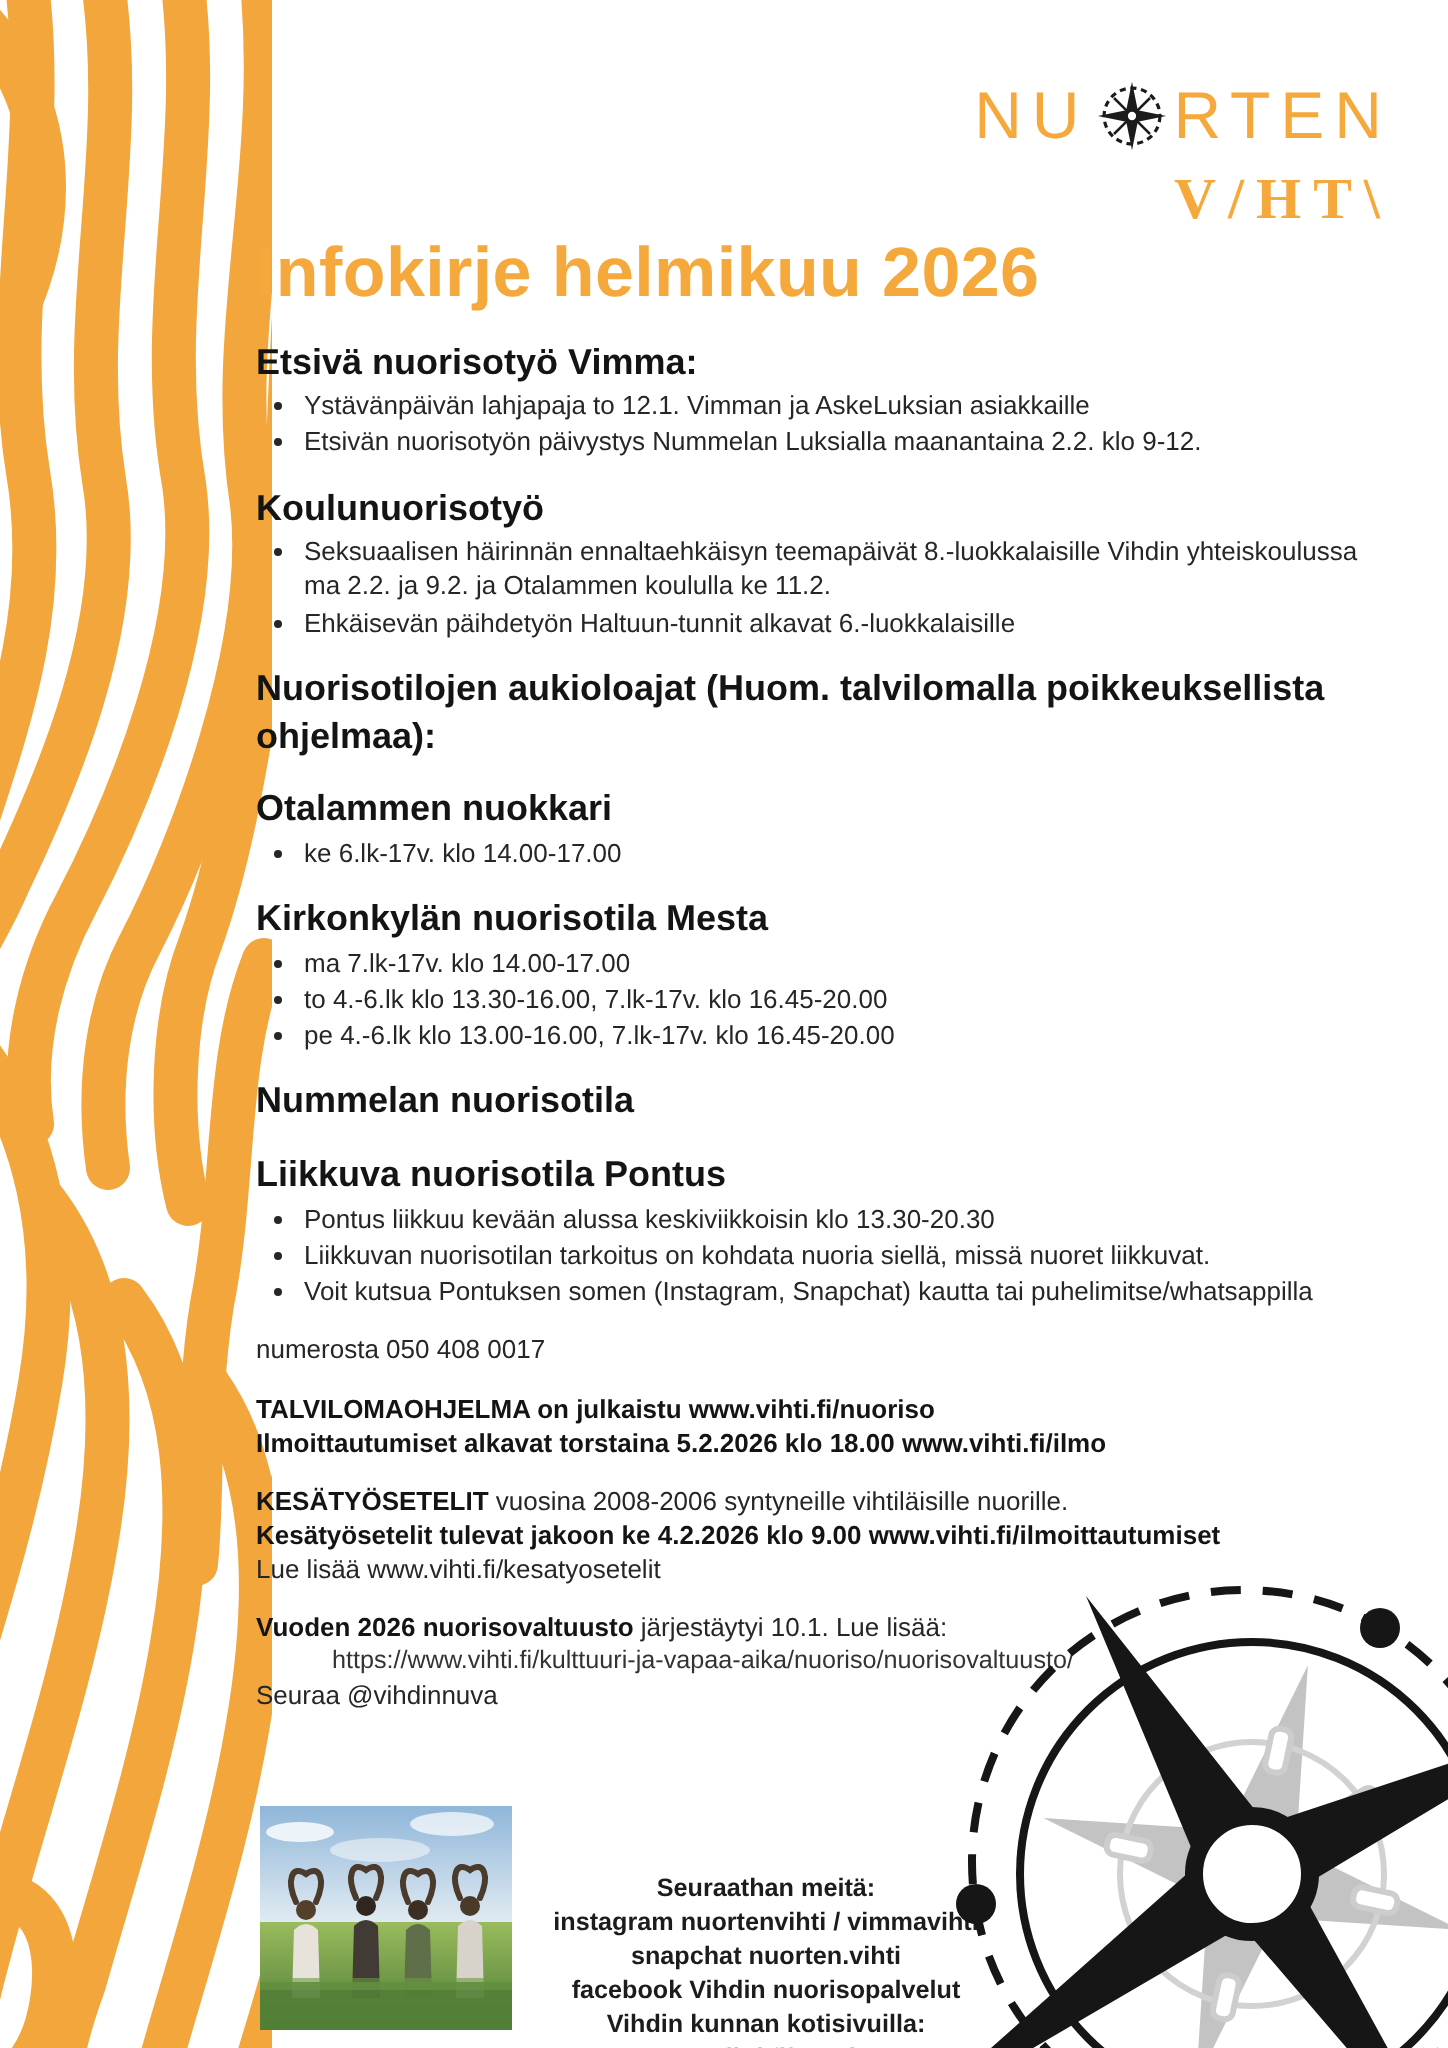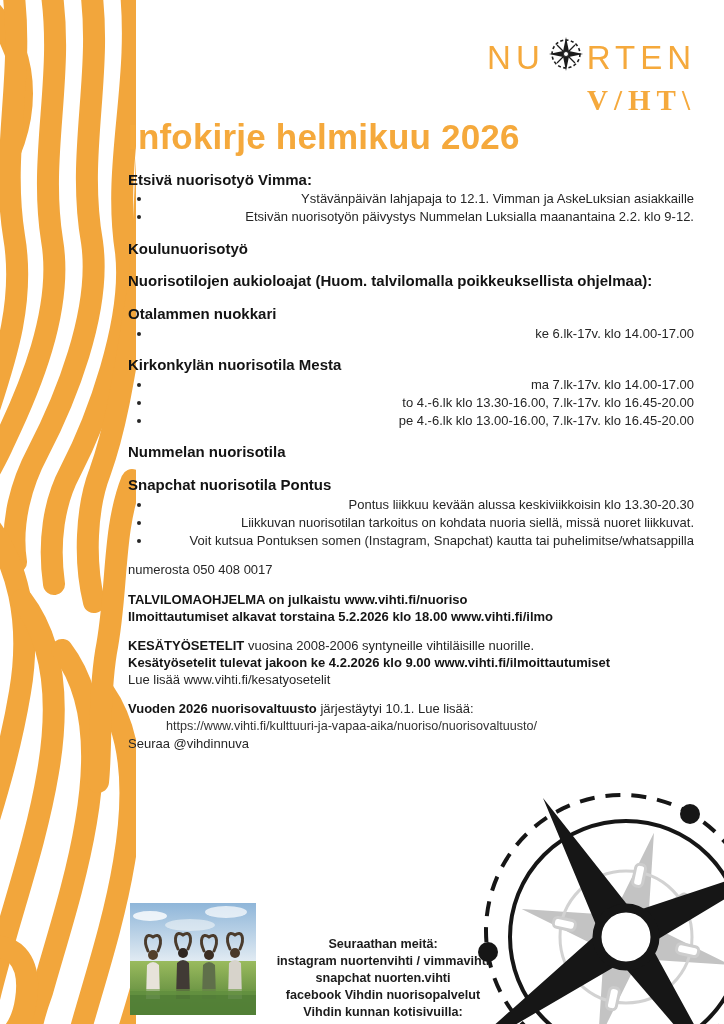--- a/index.html
+++ b/index.html
@@ -16,30 +16,30 @@
   .page{
     position:relative;width:724px;height:1024px;margin:0 auto;
     background:#ffffff;overflow:hidden;
     font-family:"Liberation Sans","DejaVu Sans",sans-serif;
     color:var(--body);font-size:13px;line-height:1.32;
   }
   
   .pattern{position:absolute;left:0;top:0;width:136px;height:1024px;}
   
   .logo{position:absolute;top:36px;right:28px;text-align:right;color:var(--accent);}
-  .logo-line1{display:flex;align-items:flex-start;justify-content:flex-end;gap:2px;
+  .logo-line1{display:flex;align-items:center;justify-content:flex-end;gap:2px;
     font-size:33px;letter-spacing:5px;font-weight:normal;}
   .logo-compass{width:36px;height:36px;margin:0 1px;}
   .logo-line2{font-size:29px;font-weight:bold;letter-spacing:6px;margin-top:1px;font-family:Liberation Serif, serif;}
   
   .content{position:absolute;left:128px;top:118px;width:566px;}
   .title{font-size:35px;font-weight:bold;color:var(--accent);margin:0 0 5px;letter-spacing:0.2px;line-height:1.1;}
-  .sec-heading{font-weight:bold;color:var(--heading);font-size:15px;margin:13px 0 1px;}
+  .sec-heading{font-weight:bold;color:var(--heading);font-size:18px;margin:13px 0 1px;}
   .bullets{margin:0;padding:0 0 0 24px;list-style:disc;}
-  .bullets li{margin:1px 0;text-align:right;}
+  .bullets li{margin:1px 0;}
   .bullet-footer{margin:12px 0 0;}
   .para{margin-top:12px;}
   .line{min-height:17px;}
   .line.small{font-size:12.6px;color:#333;padding-left:38px;}
   .b{font-weight:bold;color:var(--heading);}
   
   .photo{position:absolute;left:130px;top:903px;width:126px;height:112px;overflow:hidden;}
   .photo svg{display:block;}
   
   .follow{position:absolute;left:258px;top:912px;width:250px;text-align:center;
@@ -84,33 +84,37 @@
 
   <div class="content">
     <h1 class="title">Infokirje helmikuu 2026</h1>
     <div id="blocks">
         <div class="sec-heading">Etsivä nuorisotyö Vimma:</div>
         <ul class="bullets">
           <li>Ystävänpäivän lahjapaja to 12.1. Vimman ja AskeLuksian asiakkaille</li>
           <li>Etsivän nuorisotyön päivystys Nummelan Luksialla maanantaina 2.2. klo 9-12.</li>
         </ul>
         <div class="sec-heading">Koulunuorisotyö</div>
+        <ul class="bullets">
+          <li>Seksuaalisen häirinnän ennaltaehkäisyn teemapäivät 8.-luokkalaisille Vihdin yhteiskoulussa ma 2.2. ja 9.2. ja Otalammen koululla ke 11.2.</li>
+          <li>Ehkäisevän päihdetyön Haltuun-tunnit alkavat 6.-luokkalaisille</li>
+        </ul>
         <div class="sec-heading">Nuorisotilojen aukioloajat (Huom. talvilomalla poikkeuksellista ohjelmaa):</div>
         <div class="sec-heading">Otalammen nuokkari</div>
         <ul class="bullets">
           <li>ke 6.lk-17v. klo 14.00-17.00</li>
         </ul>
         <div class="sec-heading">Kirkonkylän nuorisotila Mesta</div>
         <ul class="bullets">
           <li>ma 7.lk-17v. klo 14.00-17.00</li>
           <li>to 4.-6.lk klo 13.30-16.00, 7.lk-17v. klo 16.45-20.00</li>
           <li>pe 4.-6.lk klo 13.00-16.00, 7.lk-17v. klo 16.45-20.00</li>
         </ul>
         <div class="sec-heading">Nummelan nuorisotila</div>
-        <div class="sec-heading">Snapchat nuorisotila Pontus</div>
+        <div class="sec-heading">Liikkuva nuorisotila Pontus</div>
         <ul class="bullets">
           <li>Pontus liikkuu kevään alussa keskiviikkoisin klo 13.30-20.30</li>
           <li>Liikkuvan nuorisotilan tarkoitus on kohdata nuoria siellä, missä nuoret liikkuvat.</li>
           <li>Voit kutsua Pontuksen somen (Instagram, Snapchat) kautta tai puhelimitse/whatsappilla</li>
         </ul>
         <div class="bullet-footer">numerosta 050 408 0017</div>
         <div class="para">
           <div class="line"><span class="b">TALVILOMAOHJELMA on julkaistu www.vihti.fi/nuoriso</span></div>
           <div class="line"><span class="b">Ilmoittautumiset alkavat torstaina 5.2.2026 klo 18.00 www.vihti.fi/ilmo</span></div>
         </div>

